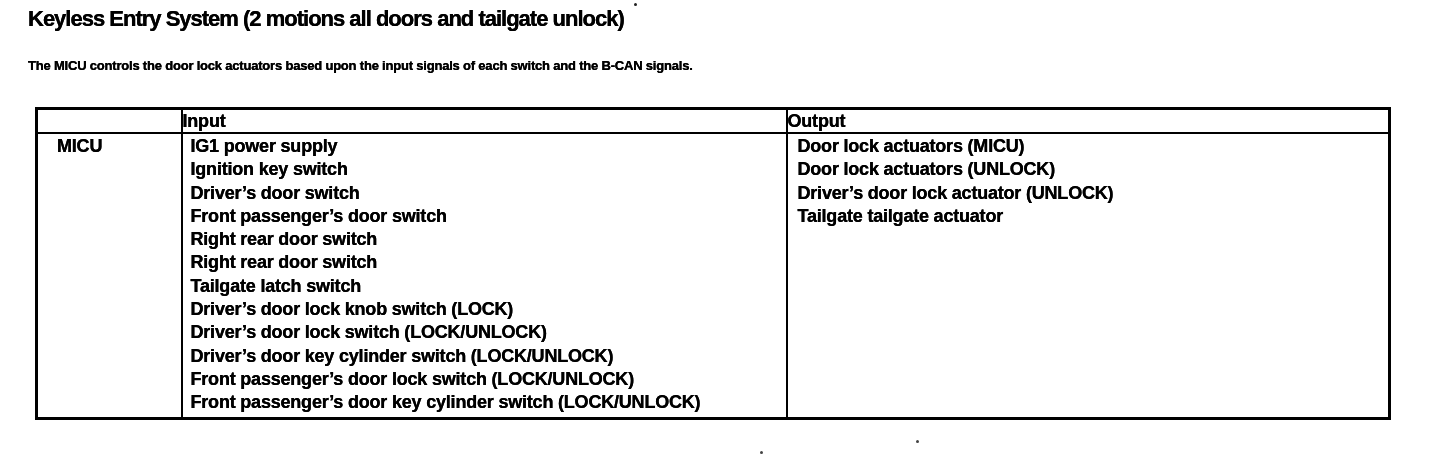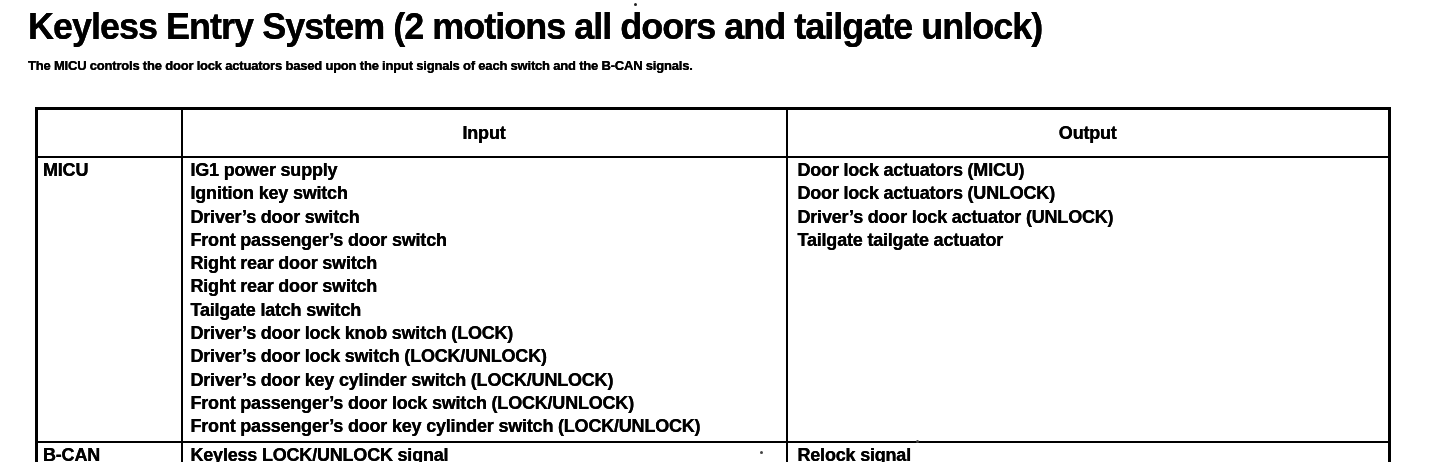--- a/index.html
+++ b/index.html
@@ -15,21 +15,21 @@
     width: 1440px;
     height: 462px;
     background: #ffffff;
     overflow: hidden;
   }
   .title {
     position: absolute;
     left: 28px;
     top: 6px;
     margin: 0;
-    font-size: 36px;
+    font-size: 22px;
     font-weight: 800;
     letter-spacing: -1px;
     white-space: nowrap;
     text-shadow: 0 0 0.6px #000;
   }
   .description {
     position: absolute;
     left: 28px;
     top: 58px;
     margin: 0;
@@ -51,31 +51,31 @@
     font-weight: 700;
     text-shadow: 0 0 0.4px #000;
   }
   col.c1 { width: 145px; }
   col.c2 { width: 605px; }
   col.c3 { width: 603px; }
   .io-table th {
     border: 2px solid #000;
     border-top: 3px solid #000;
     height: 22px;
-    padding: 12px;
-    text-align: center;
+    padding: 0;
+    text-align: left;
     vertical-align: middle;
     font-size: 18px;
     letter-spacing: -0.2px;
     margin-top: 48px;
   }
   .io-table td {
     border: 2px solid #000;
     vertical-align: top;
-    padding: 1px 4px 2px 5px;
+    padding: 1px 4px 2px 19px;
     letter-spacing: -0.2px;
     margin-top: 31px;
   }
   .io-table td.input-cell { padding-left: 8px; }
   .io-table td.output-cell { padding-left: 10px; }
   .io-table .line {
     line-height: 23.3px;
     white-space: nowrap;
   }
   .io-table tr.row-micu td { height: 276px; }
@@ -130,31 +130,20 @@
           <div class="line">Front passenger’s door lock switch (LOCK/UNLOCK)</div>
           <div class="line">Front passenger’s door key cylinder switch (LOCK/UNLOCK)</div>
         </td>
         <td class="output-cell">
           <div class="line">Door lock actuators (MICU)</div>
           <div class="line">Door lock actuators (UNLOCK)</div>
           <div class="line">Driver’s door lock actuator (UNLOCK)</div>
           <div class="line">Tailgate tailgate actuator</div>
         </td>
       </tr>
-      <tr class="row-bcan">
-        <td>
-          <div class="line">B-CAN</div>
-        </td>
-        <td class="input-cell">
-          <div class="line">Keyless LOCK/UNLOCK signal</div>
-        </td>
-        <td class="output-cell">
-          <div class="line">Relock signal</div>
-        </td>
-      </tr>
     </tbody>
   </table>
 
   <div class="speck s1"></div>
   <div class="speck s2"></div>
   <div class="speck s3"></div>
 
 </div>
 
 </body></html>

